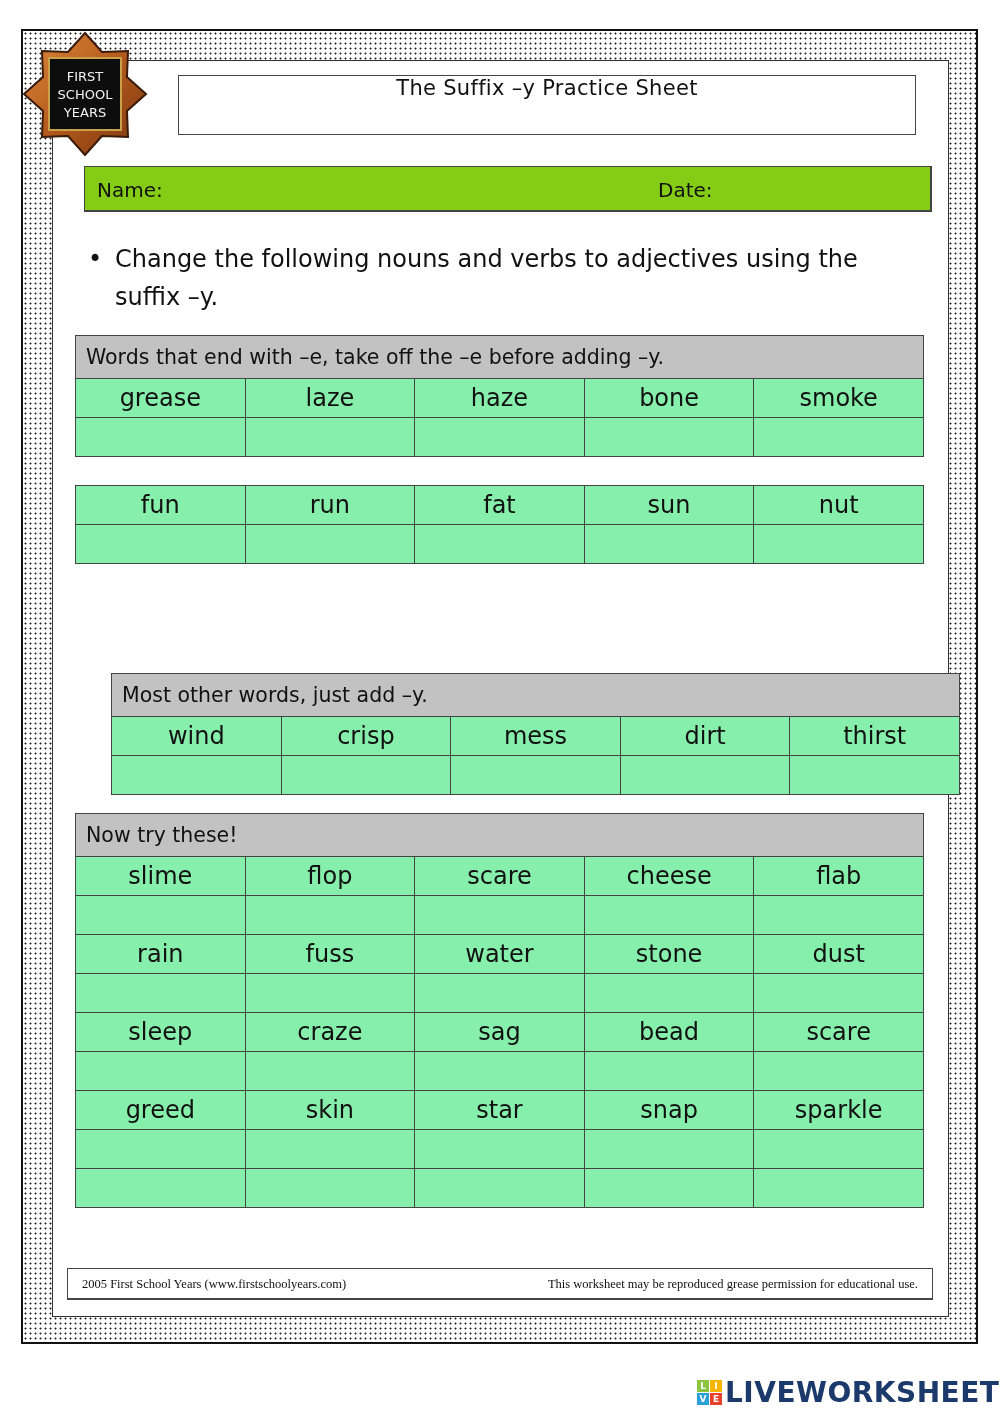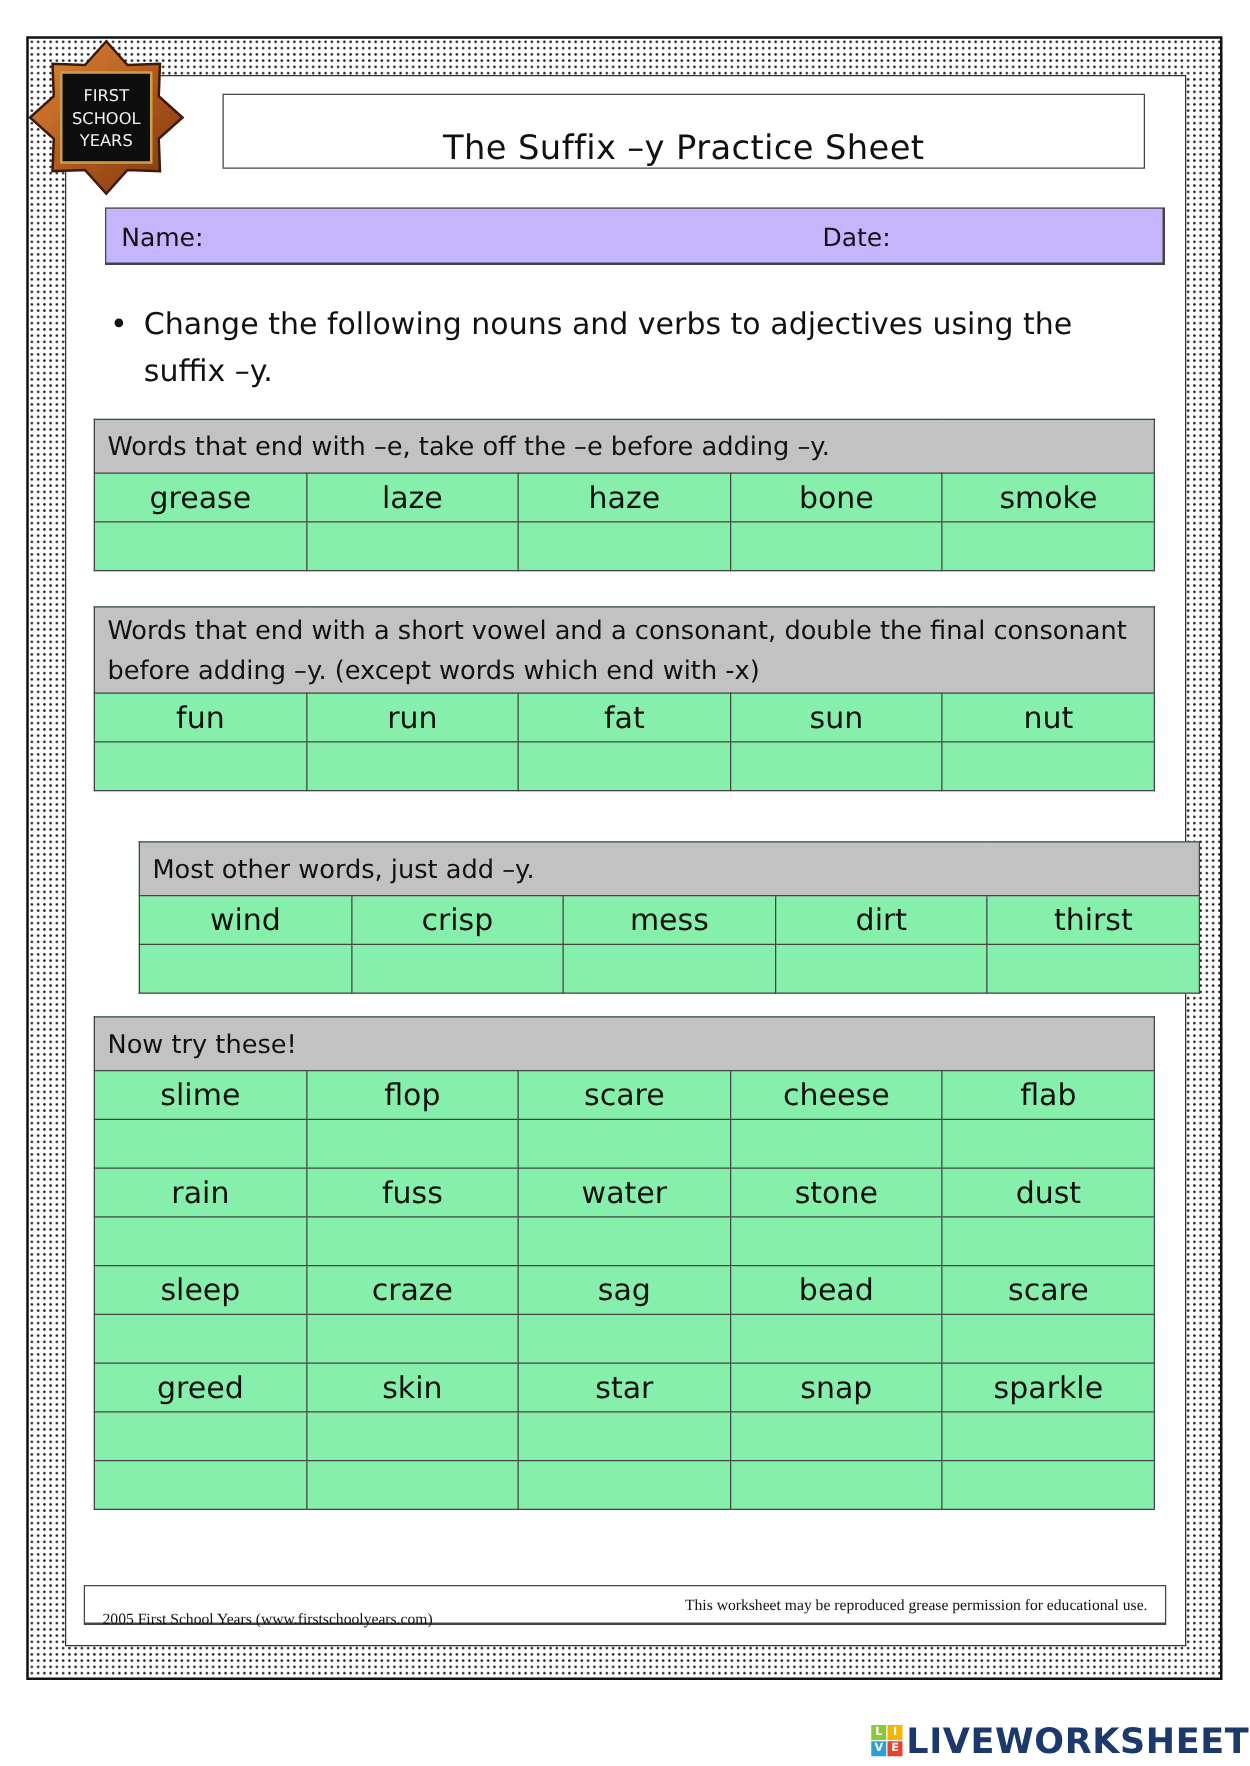--- a/index.html
+++ b/index.html
@@ -4,34 +4,34 @@
 <style>
   html,body{margin:0;padding:0;background:#fff;}
   body{width:1000px;height:1413px;position:relative;overflow:hidden;font-family:"DejaVu Sans",sans-serif;color:#111;}
   .outer{position:absolute;left:21px;top:29px;width:957px;height:1315px;border:2px solid #111;box-sizing:border-box;
     background-color:#fff;
     background-image:radial-gradient(#222 0.9px, transparent 1.1px);
     background-size:5px 5px;}
   .inner{position:absolute;left:52px;top:60px;width:897px;height:1257px;background:#fff;border:1.5px solid #333;box-sizing:border-box;}
   .logo{position:absolute;left:22px;top:31px;width:126px;height:126px;}
   .title-box{position:absolute;left:178px;top:75px;width:738px;height:60px;border:1.5px solid #444;box-sizing:border-box;background:#fff;
-    display:flex;align-items:flex-end;justify-content:center;font-size:27px;letter-spacing:0.3px;}
-  .name-box{position:absolute;left:84px;top:166px;width:848px;height:46px;border:1.5px solid #444;border-bottom-width:2.5px;border-right-width:2px;box-sizing:border-box;background:#c4b5fd;font-size:20px;text-align:right;}
+    display:flex;align-items:flex-start;justify-content:center;font-size:21px;letter-spacing:0.3px;}
+  .name-box{position:absolute;left:84px;top:166px;width:848px;height:46px;border:1.5px solid #444;border-bottom-width:2.5px;border-right-width:2px;box-sizing:border-box;background:#84cc16;font-size:20px;text-align:right;}
   .name-label{position:absolute;left:12px;top:11px;}
   .date-label{position:absolute;left:573px;top:11px;}
   .instr{position:absolute;left:88px;top:240px;width:820px;font-size:24px;line-height:38px;}
   .instr .bullet{position:absolute;left:0;top:0;}
   .instr .txt{position:absolute;left:27px;top:0;width:790px;}
   table.ws{position:absolute;left:75px;width:849px;border-collapse:collapse;table-layout:fixed;background:#86efac;}
   table.ws td{border:1px solid #444;text-align:center;font-size:24px;height:38px;padding:0;}
   table.ws tr.ans td{height:38px;}
   table.ws td.hdr{background:#c2c2c2;text-align:left;font-size:20.5px;padding:2px 10px;line-height:32px;border:1.5px solid #444;}
   .footer{position:absolute;left:67px;top:1268px;width:866px;height:32px;border:1.5px solid #444;border-bottom-width:2.5px;box-sizing:border-box;background:#fff;
     font-family:"Liberation Serif",serif;font-size:12.5px;}
-  .footer .l{position:absolute;left:14px;top:19px;}
+  .footer .l{position:absolute;left:14px;top:8px;}
   .footer .r{position:absolute;right:14px;top:8px;}
   .lw{position:absolute;left:697px;top:1377px;height:30px;display:flex;align-items:center;}
   .lw .tiles{display:grid;grid-template-columns:12px 12px;grid-template-rows:12px 12px;gap:1px;margin-right:3px;}
   .lw .tiles span{display:block;font-size:9px;line-height:12px;text-align:center;color:#fff;font-weight:bold;font-family:"DejaVu Sans",sans-serif;}
   .lw .word{font-family:"DejaVu Sans",sans-serif;font-weight:bold;font-size:28px;color:#1b3a6b;letter-spacing:0.5px;}
 </style>
 </head>
 <body>
 
 <div class="outer"></div>
@@ -83,23 +83,20 @@
         <td></td>
         <td></td>
         <td></td>
         <td></td>
   </tr>
 </tbody>
   </table>
 
 <table class="ws" style="top:485px;">
   <tbody>
-      <tr>
-        <td class="hdr" colspan="5">Words that end with a short vowel and a consonant, double the final consonant before adding –y. (except words which end with -x)</td>
-      </tr>
   <tr>
     <td>fun</td>
     <td>run</td>
     <td>fat</td>
     <td>sun</td>
     <td>nut</td>
   </tr>
   <tr class="ans">
     <td></td>
         <td></td>

